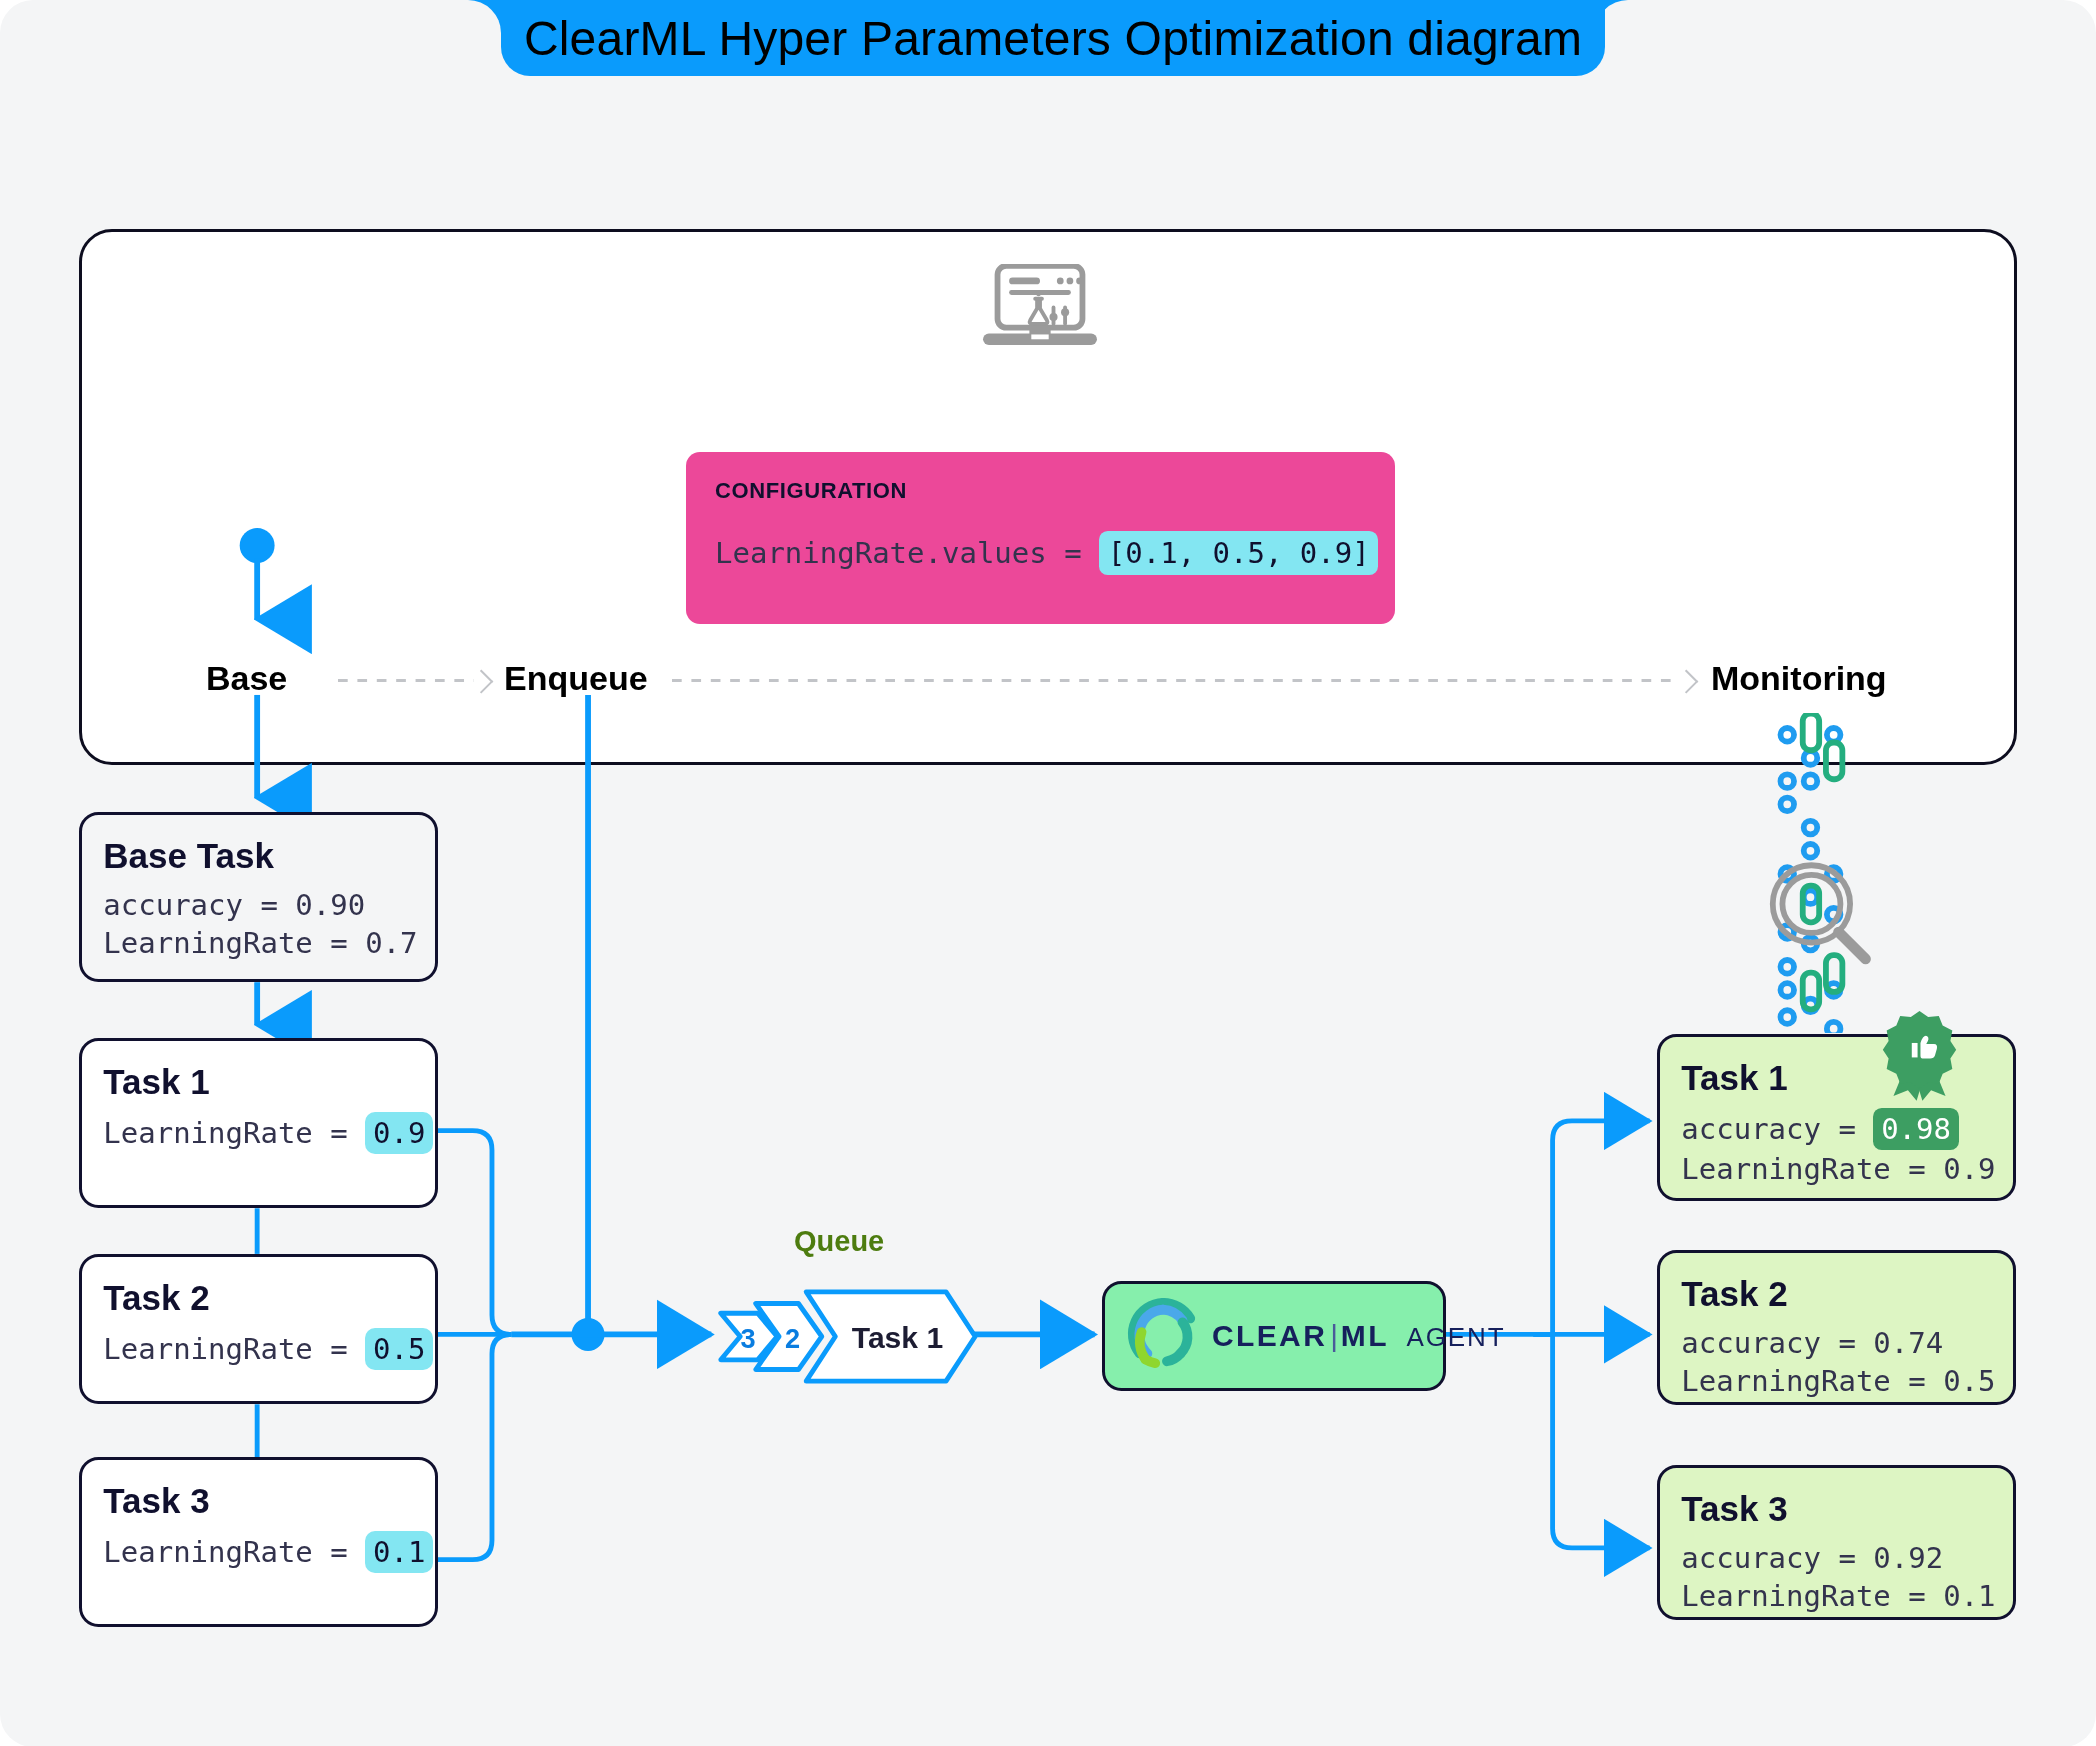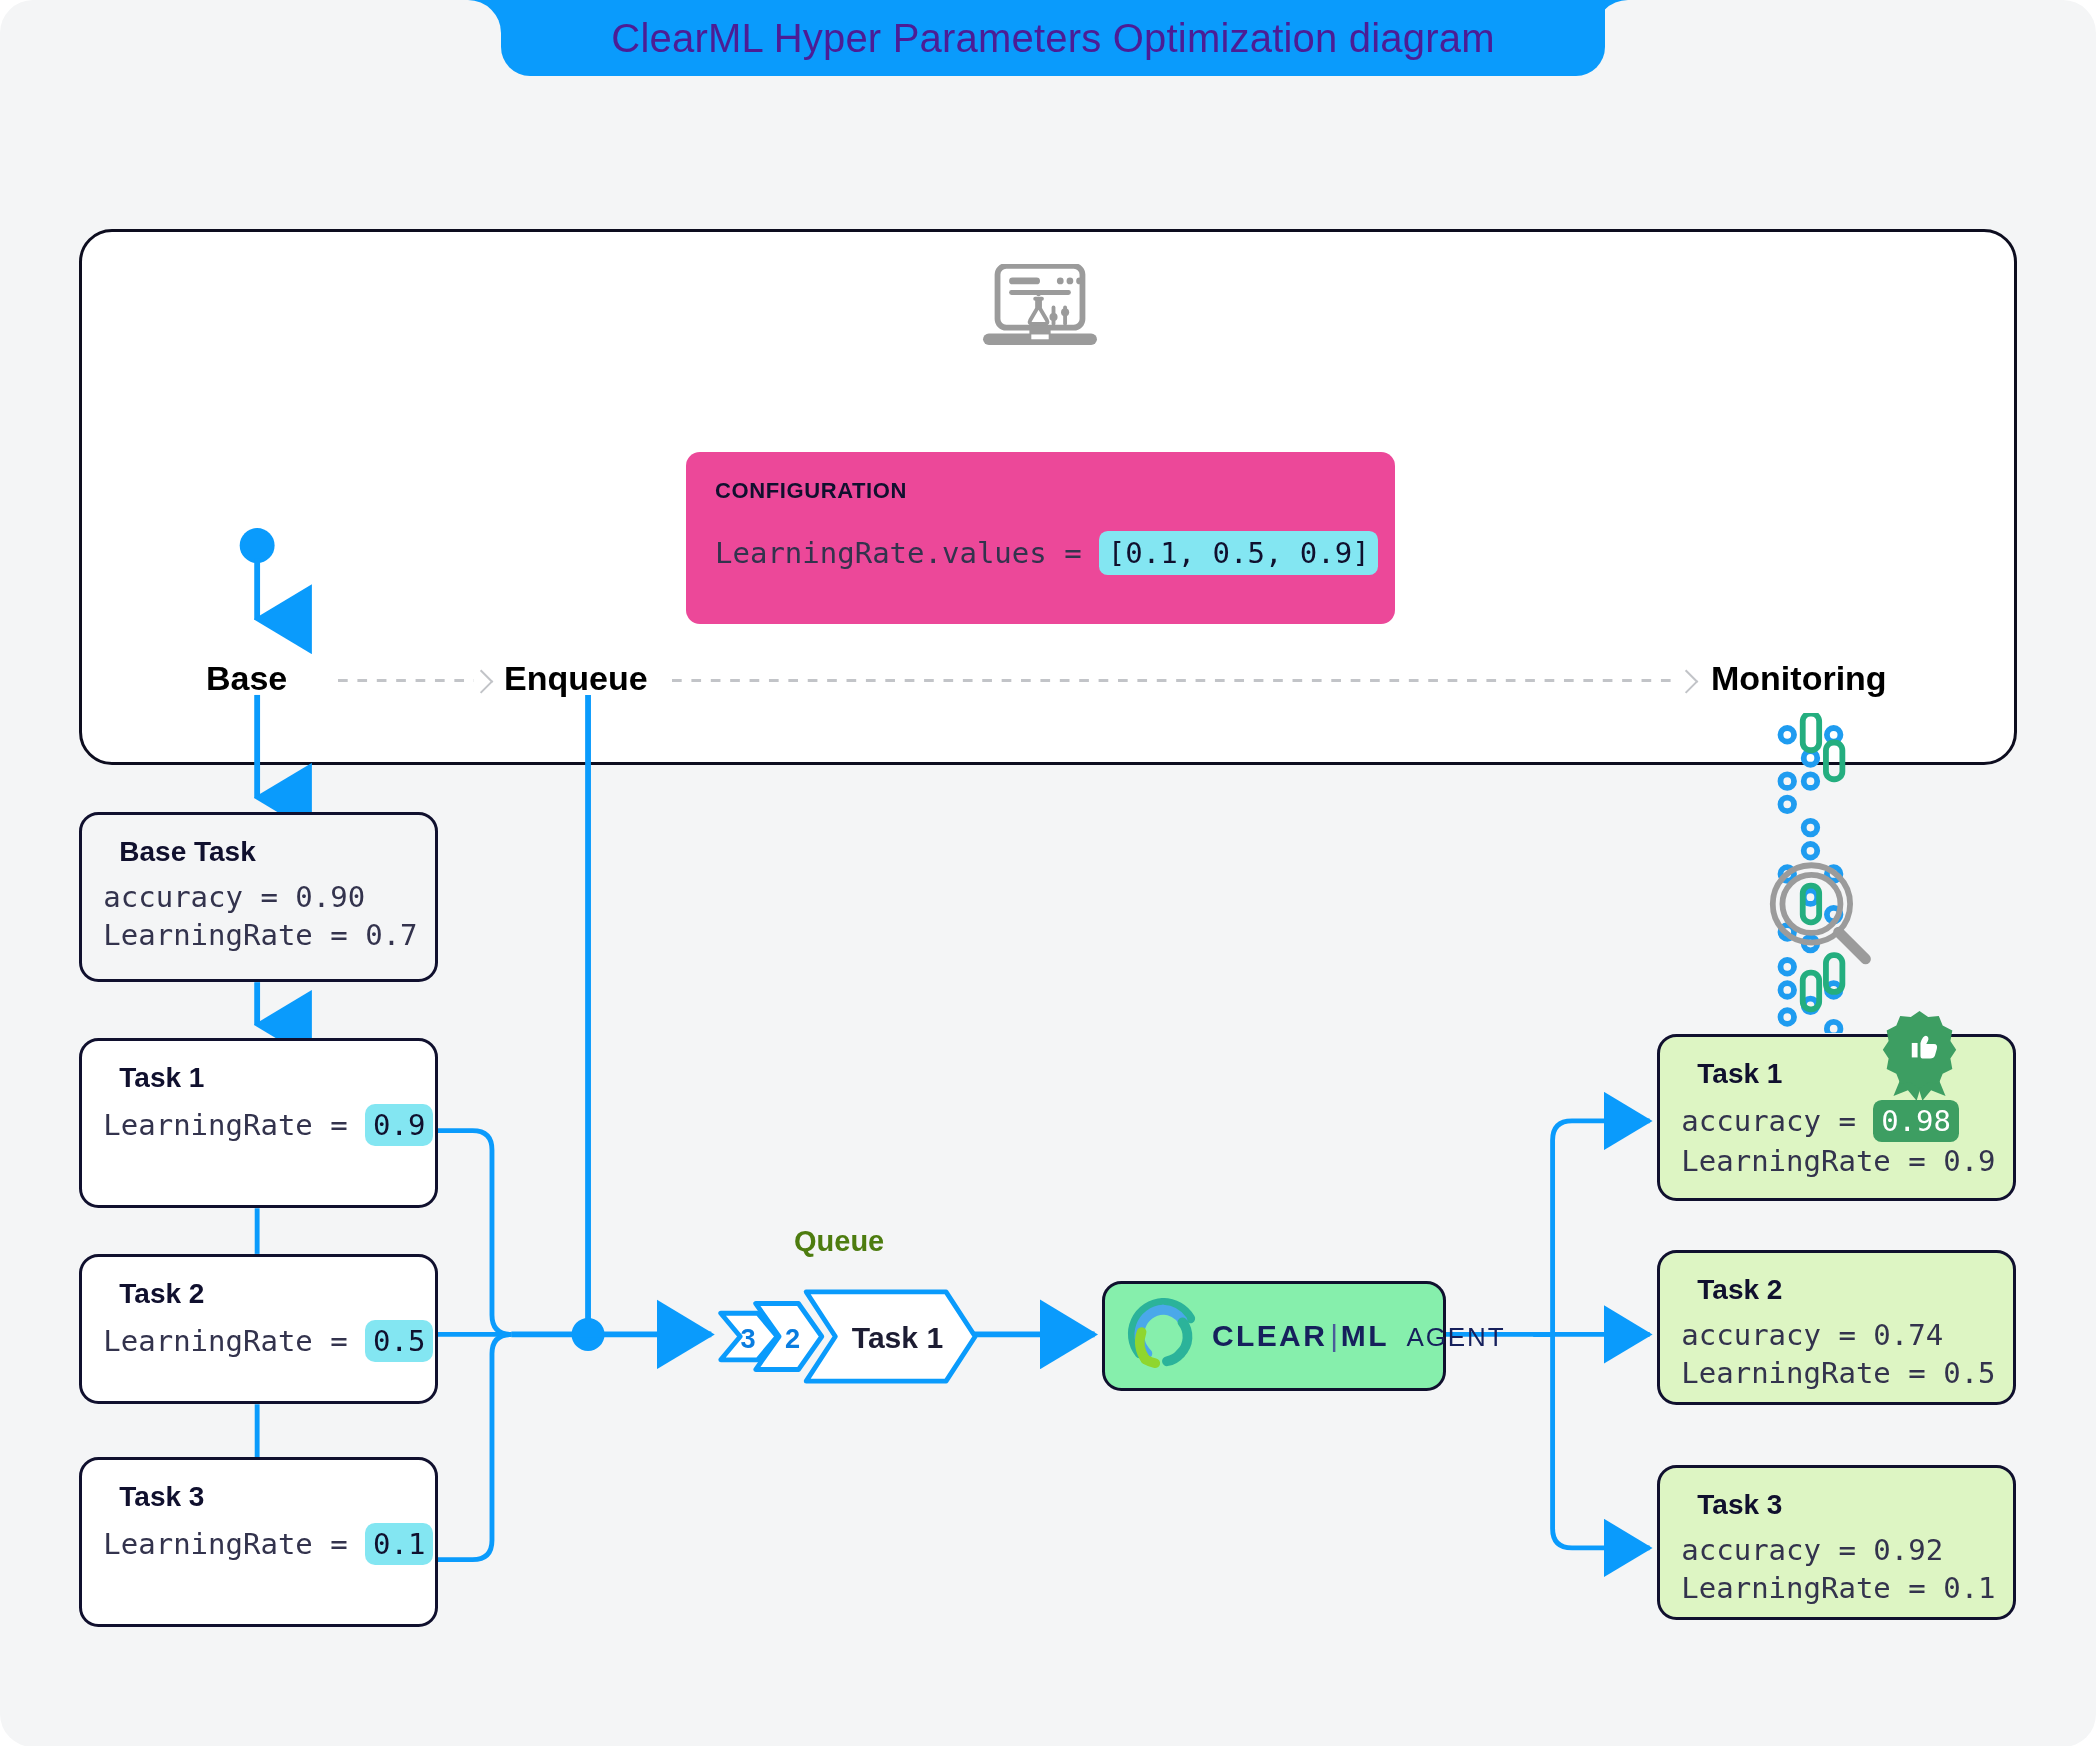--- a/index.html
+++ b/index.html
@@ -32,22 +32,22 @@
     height: 76px;
     background: #0a9bfc;
     border-bottom-left-radius: 29px;
     border-bottom-right-radius: 29px;
     display: flex;
     align-items: center;
     justify-content: center;
     z-index: 6;
   }
   #title-text {
-    color: #4c1d95;
-    font-size: 40px;
+    color: #000000;
+    font-size: 48px;
     font-weight: 400;
     letter-spacing: 0.2px;
     white-space: nowrap;
     text-align: right;
   }
   .banner-flare {
     position: absolute;
     top: 0;
     width: 33px;
     height: 33px;
@@ -192,25 +192,24 @@
   }
   #box-base-task {
     left: 79px; top: 812px; height: 170px;
     background: #f4f5f6;
   }
   #box-task-1 { left: 79px; top: 1038px; height: 170px; }
   #box-task-2 { left: 79px; top: 1254px; height: 150px; }
   #box-task-3 { left: 79px; top: 1457px; height: 170px; }
 
   .box-title {
-    font-size: 28px;
+    font-size: 35px;
     font-weight: 700;
     color: #10102e;
     margin-bottom: 9.7px;
-    margin-left: 16px;
   }
   .code-line {
     font-family: "DejaVu Sans Mono", monospace;
     font-size: 29px;
     color: #33334d;
     white-space: pre;
     line-height: 1.32;
     display: flex;
     align-items: center;
   }

